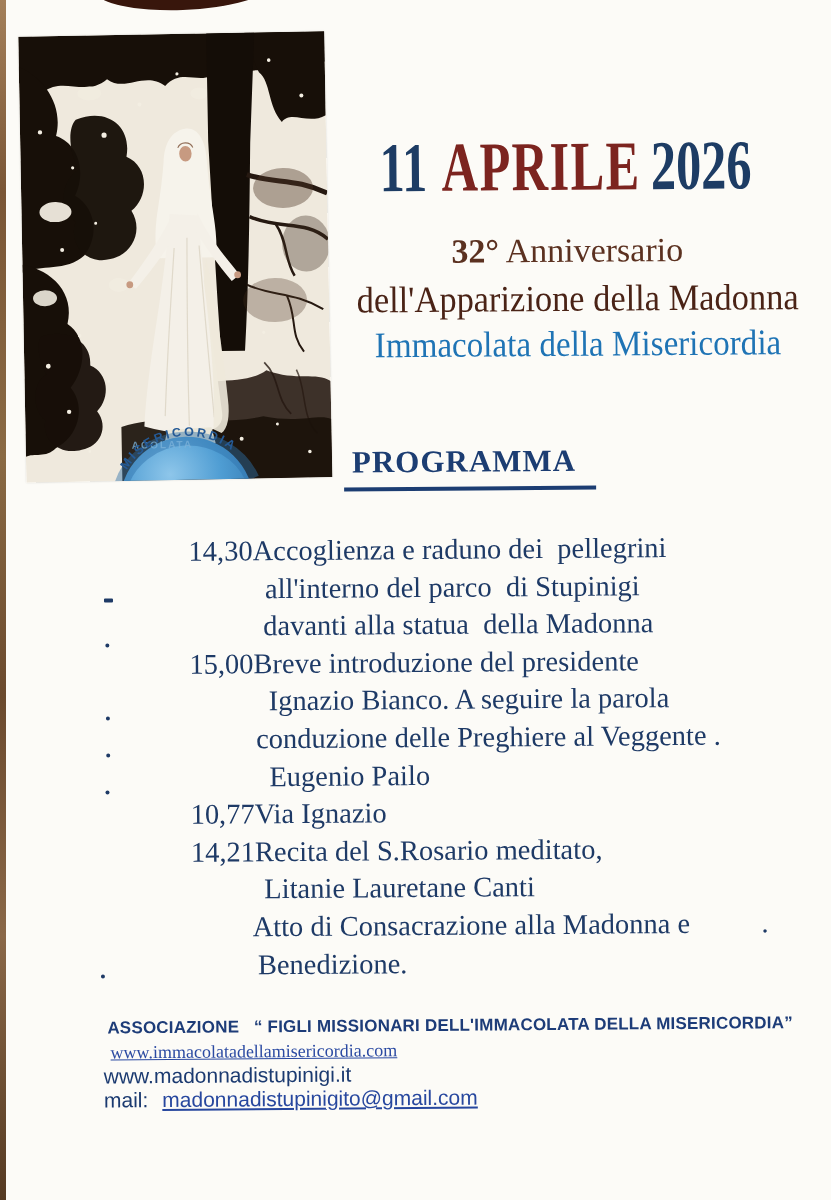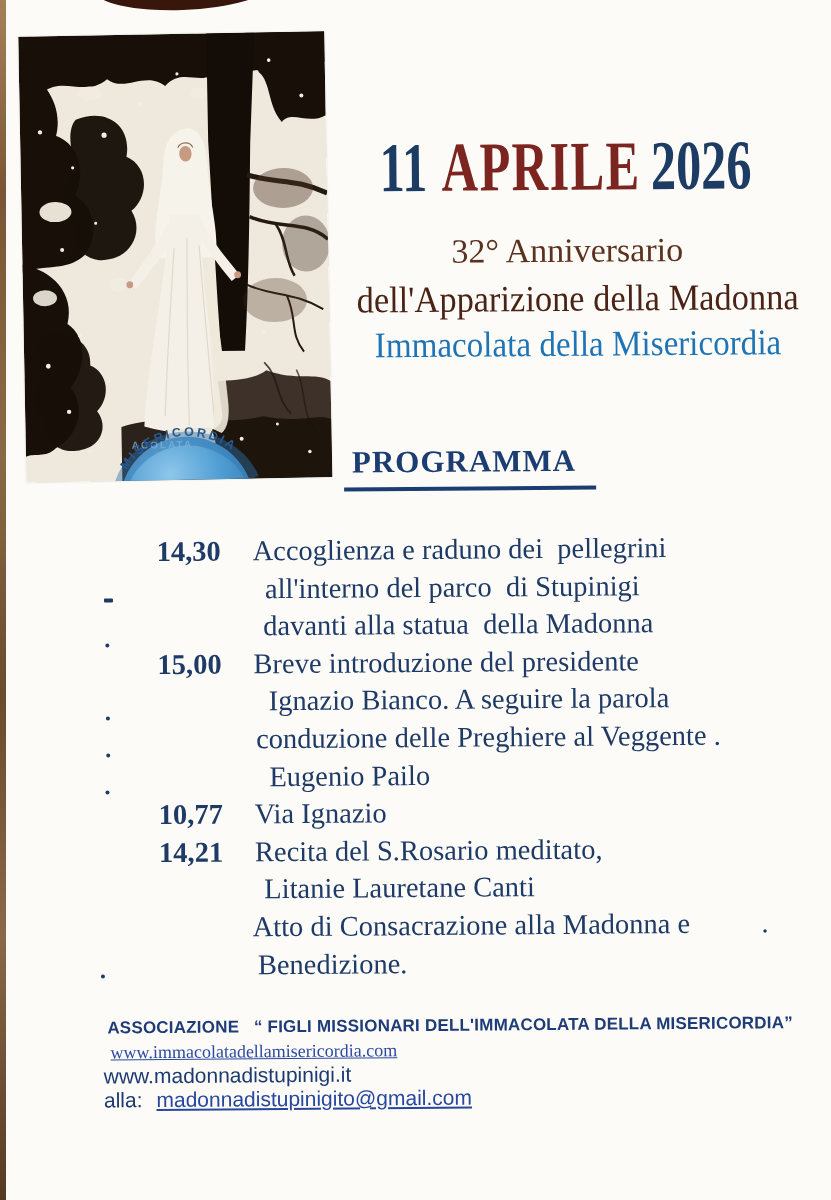--- a/index.html
+++ b/index.html
@@ -21,36 +21,36 @@
     transform:rotate(-0.6deg);transform-origin:50% 50%;box-shadow:0 0 2px rgba(0,0,0,.15);}
 
   
   .date-line{position:absolute;left:383px;top:133px;font-size:70px;font-weight:bold;line-height:1;
     white-space:pre;transform:scaleX(.72);transform-origin:0 0;}
   .date-day{color:#1d3c64;margin-right:20px;}
   .date-month{color:#7c241f;letter-spacing:2px;margin-right:14px;}
   .date-year{color:#1d3c64;}
   .anniv{position:absolute;left:323px;top:233px;width:494px;text-align:center;
     font-size:34px;line-height:1.1;color:#5b3120;white-space:pre;}
-  .anniv .num{font-weight:normal;}
+  .anniv .num{font-weight:bold;}
   .sub2{position:absolute;left:333px;top:280px;width:494px;text-align:center;font-size:37px;
     line-height:1.1;color:#4a2316;white-space:pre;transform:scaleX(.93);}
   .sub3{position:absolute;left:333px;top:326px;width:494px;text-align:center;font-size:36px;
     line-height:1.1;color:#1f74b5;white-space:pre;transform:scaleX(.92);}
 
   
   .programma{position:absolute;left:345px;top:444px;}
   .programma span{display:inline-block;font-size:31px;font-weight:bold;color:#1c3d72;
     letter-spacing:1px;padding:0 20px 7px 8px;border-bottom:4px solid #1c3d72;white-space:pre;}
 
   
   .schedule{position:absolute;left:157px;top:531px;width:680px;color:#1e3a66;
     font-size:28.5px;line-height:37.6px;}
   .sl{white-space:pre;}
-  .sl .time{display:inline-block;width:96px;font-weight:bold;}
+  .sl .time{display:inline-block;width:96px;font-weight:normal;text-align:right;}
   .p108{padding-left:108px;} .p106{padding-left:106px;} .p111{padding-left:111px;}
   .p98{padding-left:98px;} .p105{padding-left:105px;} .p93{padding-left:93px;}
 
   
   .mark{position:absolute;background:#1e3a66;}
   .mark.dot{width:4px;height:4px;border-radius:50%;}
   .mark.dash{width:9px;height:3.5px;border-radius:1px;}
 
   
   .footer{position:absolute;left:0;top:0;}
@@ -196,17 +196,17 @@
     <div class="mark dot" style="left:105px;top:641px;"></div>
     <div class="mark dot" style="left:105px;top:714px;"></div>
     <div class="mark dot" style="left:105px;top:751px;"></div>
     <div class="mark dot" style="left:104px;top:788px;"></div>
     <div class="mark dot" style="left:98px;top:972px;"></div>
 
     <div class="footer">
       <div class="assoc">ASSOCIAZIONE   “ FIGLI MISSIONARI DELL'IMMACOLATA DELLA MISERICORDIA”</div>
       <div class="url1">www.immacolatadellamisericordia.com</div>
       <div class="url2">www.madonnadistupinigi.it</div>
-      <div class="mailline"><span class="mail-label">alla:</span><span class="mail-addr">madonnadistupinigito@gmail.com</span></div>
+      <div class="mailline"><span class="mail-label">mail:</span><span class="mail-addr">madonnadistupinigito@gmail.com</span></div>
     </div>
 
   </div>
 </div>
 
 </body></html>

